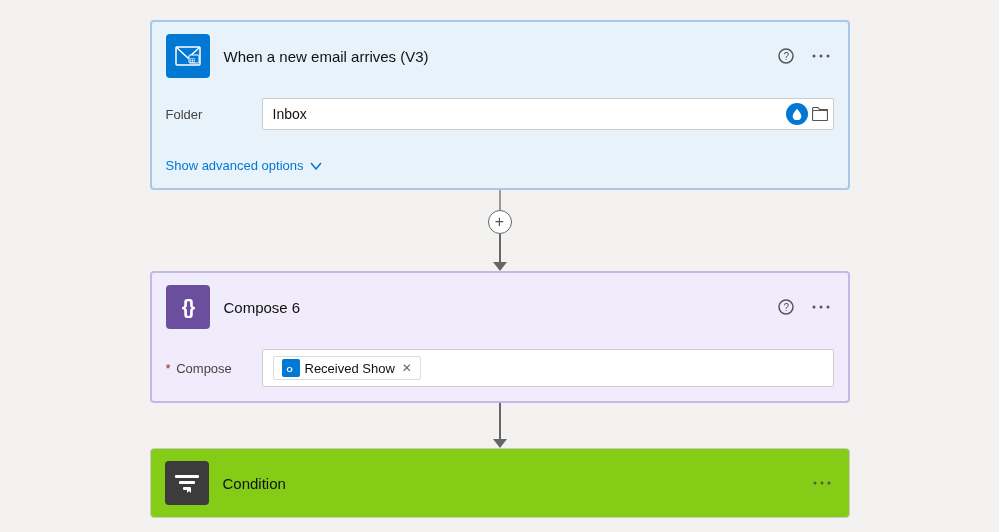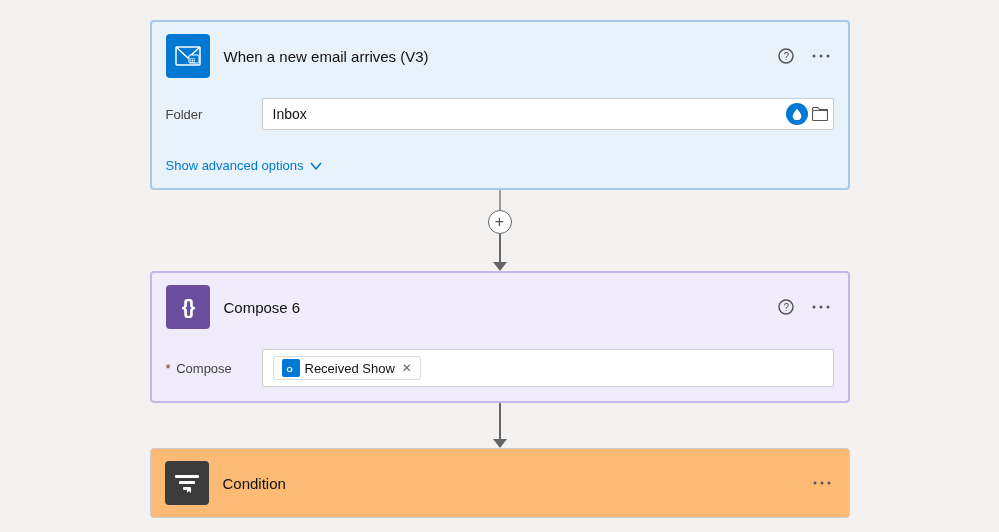--- a/index.html
+++ b/index.html
@@ -36,21 +36,21 @@
       background: #e8f2fb;
     }
 
     .step-card.compose-card {
       border: 2px solid #c5b8e8;
       background: #f0ecfb;
     }
 
     .step-card.condition-card {
       border: 1px solid #ccc;
-      background: #fdba74;
+      background: #84cc16;
     }
 
     
     .card-header {
       display: flex;
       align-items: center;
       padding: 12px 14px;
     }
 
     .card-icon {

